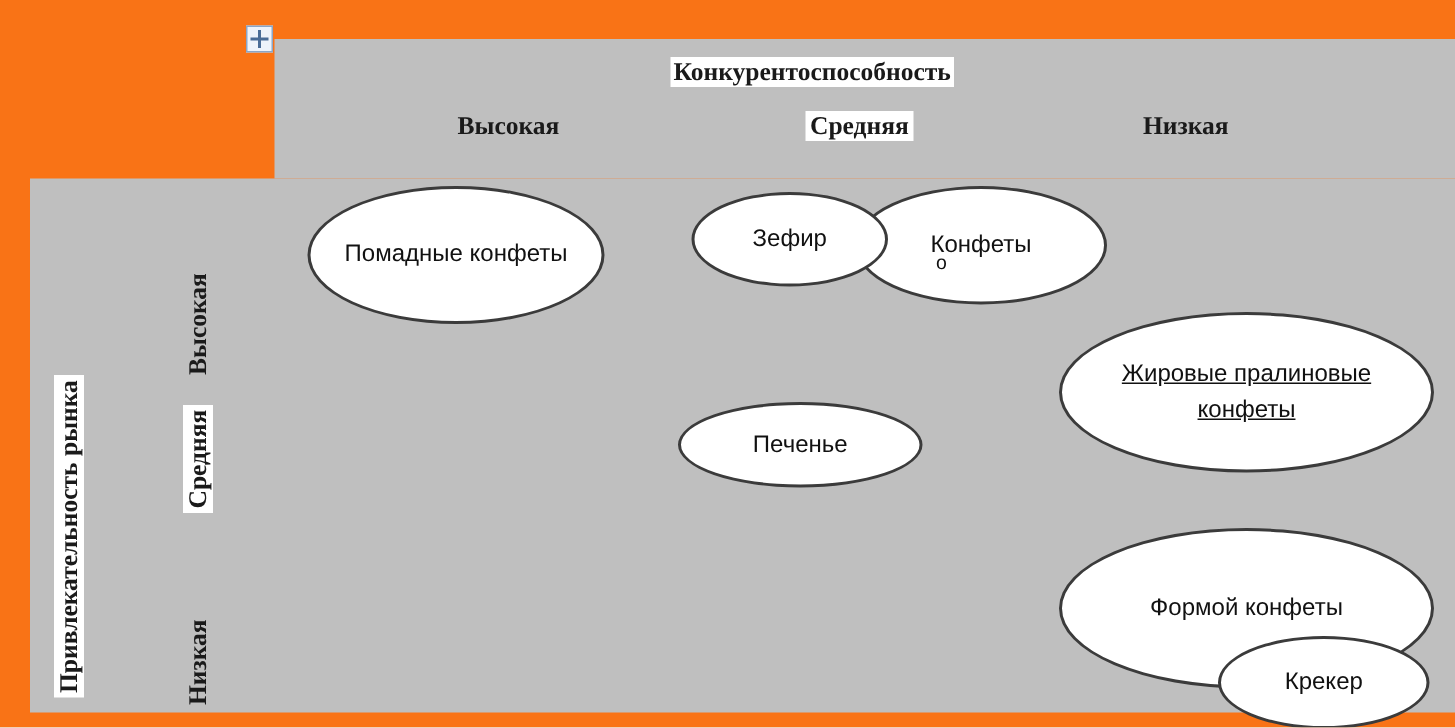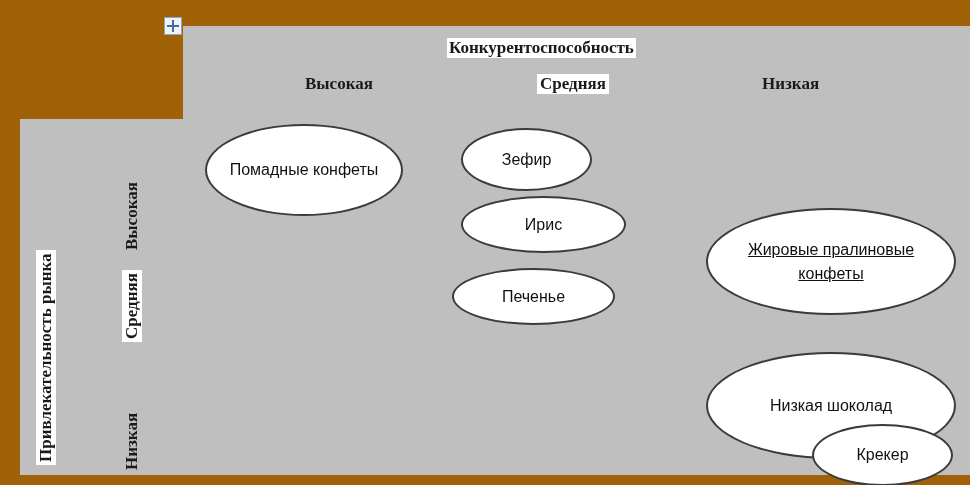--- a/index.html
+++ b/index.html
@@ -4,21 +4,21 @@
 <style>
   html, body {
     margin: 0;
     padding: 0;
     background: #ffffff;
   }
   #page {
     position: relative;
     width: 970px;
     height: 485px;
-    background: #a16207;
+    background: #f97316;
     overflow: hidden;
     font-family: "Liberation Sans", sans-serif;
   }
   
   .grey-top {
     position: absolute;
     left: 183px;
     top: 26px;
     width: 787px;
     height: 93px;
@@ -157,38 +157,39 @@
 
   <div class="vlabel boxed v-attract">Привлекательность рынка</div>
   <div class="vlabel v-high">Высокая</div>
   <div class="vlabel boxed v-mid">Средняя</div>
   <div class="vlabel v-low">Низкая</div>
 
   <div class="ellipse e-pomadnye">
     <span class="ell-text">Помадные конфеты</span>
   </div>
 
+  <div class="ellipse e-konfety">
+    <span class="ell-text">Конфеты</span>
+    <span class="ell-sub">о</span>
+  </div>
 
   <div class="ellipse e-zefir">
     <span class="ell-text">Зефир</span>
   </div>
 
-  <div class="ellipse e-iris">
-    <span class="ell-text">Ирис</span>
-  </div>
 
   <div class="ellipse e-pechenye">
     <span class="ell-text">Печенье</span>
   </div>
 
   <div class="ellipse e-zhirovye">
     <span class="ell-text">Жировые пралиновые конфеты</span>
   </div>
 
   <div class="ellipse e-formoy">
-    <span class="ell-text">Низкая шоколад</span>
+    <span class="ell-text">Формой конфеты</span>
   </div>
 
   <div class="ellipse e-kreker">
     <span class="ell-text">Крекер</span>
   </div>
 
 </div>
 
 </body></html>

